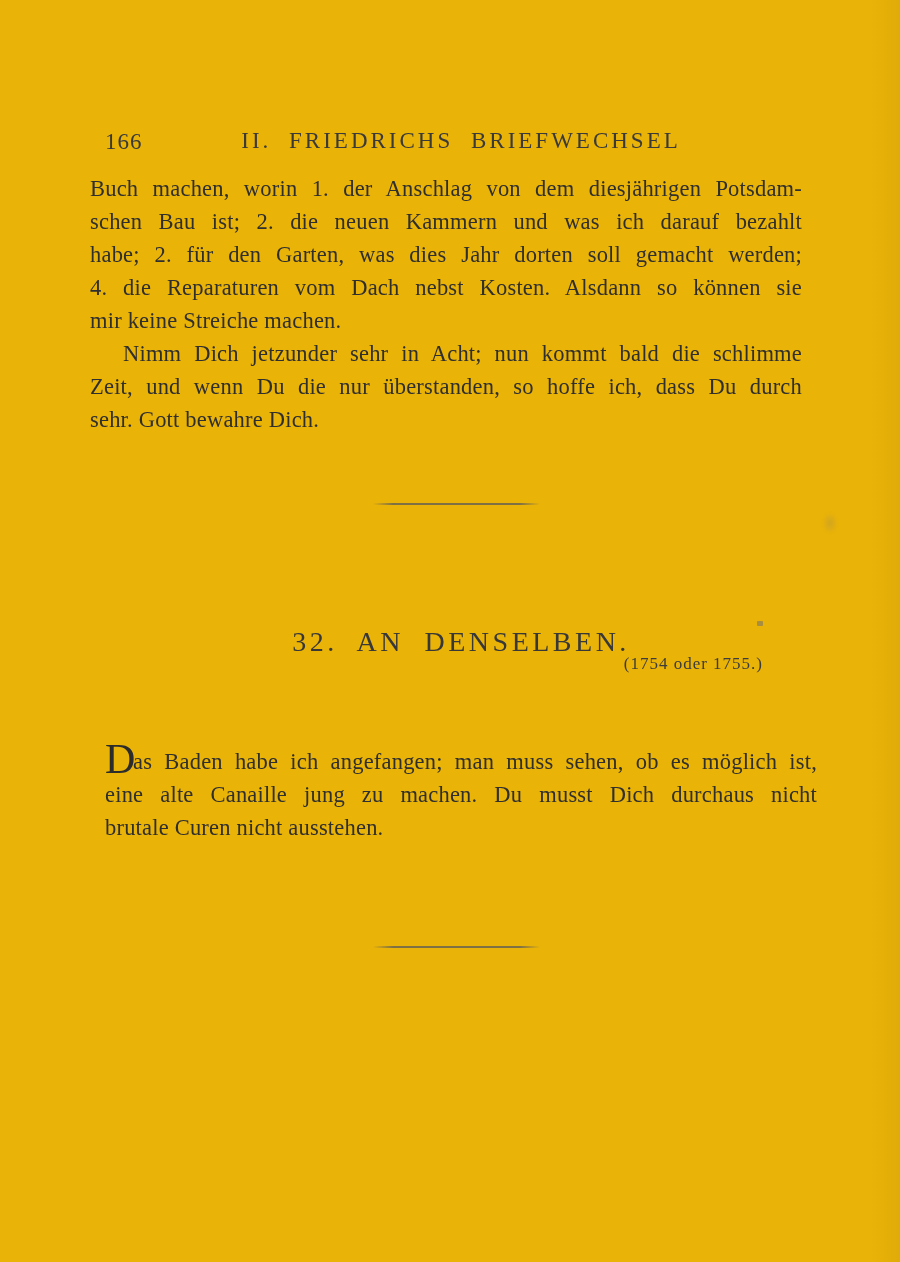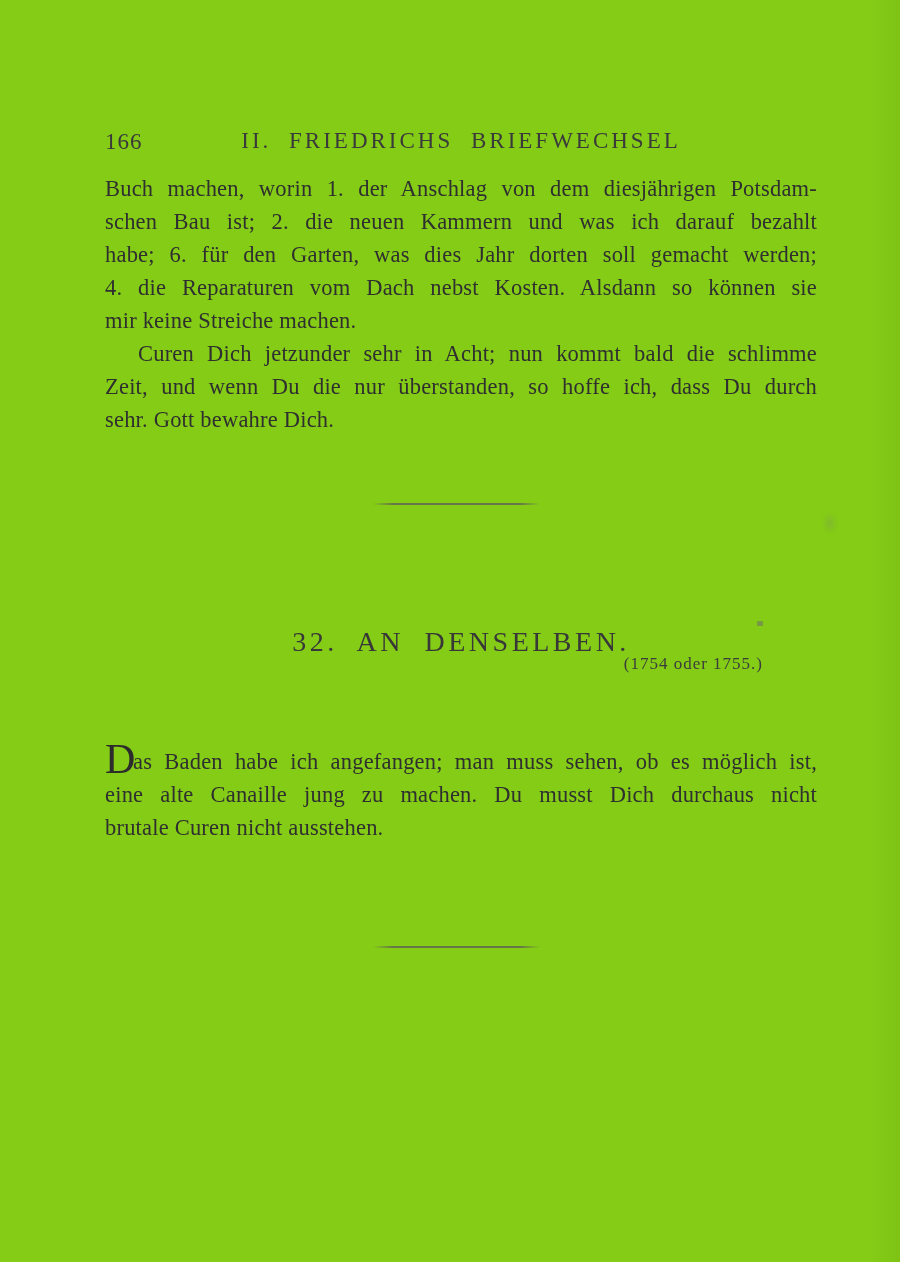--- a/index.html
+++ b/index.html
@@ -5,21 +5,21 @@
   html, body {
     margin: 0;
     padding: 0;
     background: #e8e8e8;
   }
   .page {
     position: relative;
     width: 900px;
     height: 1262px;
     margin: 0 auto;
-    background: #84cc16;
+    background: #eab308;
     overflow: hidden;
     font-family: "Liberation Serif", "DejaVu Serif", serif;
     color: #2f2f2f;
   }
   
   .page::after {
     content: "";
     position: absolute;
     top: 0; right: 0;
     width: 30px; height: 100%;
@@ -51,21 +51,21 @@
     letter-spacing: 3px;
     word-spacing: 9px;
     color: #3a3a3a;
     white-space: nowrap;
     font-family: Liberation Serif, serif;
   }
 
   .body-block {
     position: absolute;
     top: 172px;
-    left: 105px;
+    left: 90px;
     width: 712px;
     font-size: 22.5px;
     line-height: 33px;
     letter-spacing: 0.2px;
   }
   .jline {
     text-align: justify;
     text-align-last: justify;
   }
   .lastline {
@@ -157,26 +157,26 @@
 
   <div class="running-header">
     <span class="page-number">166</span>
     <span class="header-title">II. FRIEDRICHS BRIEFWECHSEL</span>
   </div>
 
   <div class="body-block">
     <div>
       <div class="jline">Buch machen, worin 1. der Anschlag von dem diesjährigen Potsdam-</div>
       <div class="jline">schen Bau ist; 2. die neuen Kammern und was ich darauf bezahlt</div>
-      <div class="jline">habe; 6. für den Garten, was dies Jahr dorten soll gemacht werden;</div>
+      <div class="jline">habe; 2. für den Garten, was dies Jahr dorten soll gemacht werden;</div>
       <div class="jline">4. die Reparaturen vom Dach nebst Kosten. Alsdann so können sie</div>
       <div class="lastline">mir keine Streiche machen.</div>
     </div>
     <div>
-      <div class="jline indent-first">Curen Dich jetzunder sehr in Acht; nun kommt bald die schlimme</div>
+      <div class="jline indent-first">Nimm Dich jetzunder sehr in Acht; nun kommt bald die schlimme</div>
       <div class="jline">Zeit, und wenn Du die nur überstanden, so hoffe ich, dass Du durch</div>
       <div class="lastline">sehr. Gott bewahre Dich.</div>
     </div>
   </div>
 
   <div class="divider divider-1"></div>
 
   <div class="section-heading">32. AN DENSELBEN.</div>
 
   <div class="date-line">(1754 oder 1755.)</div>

